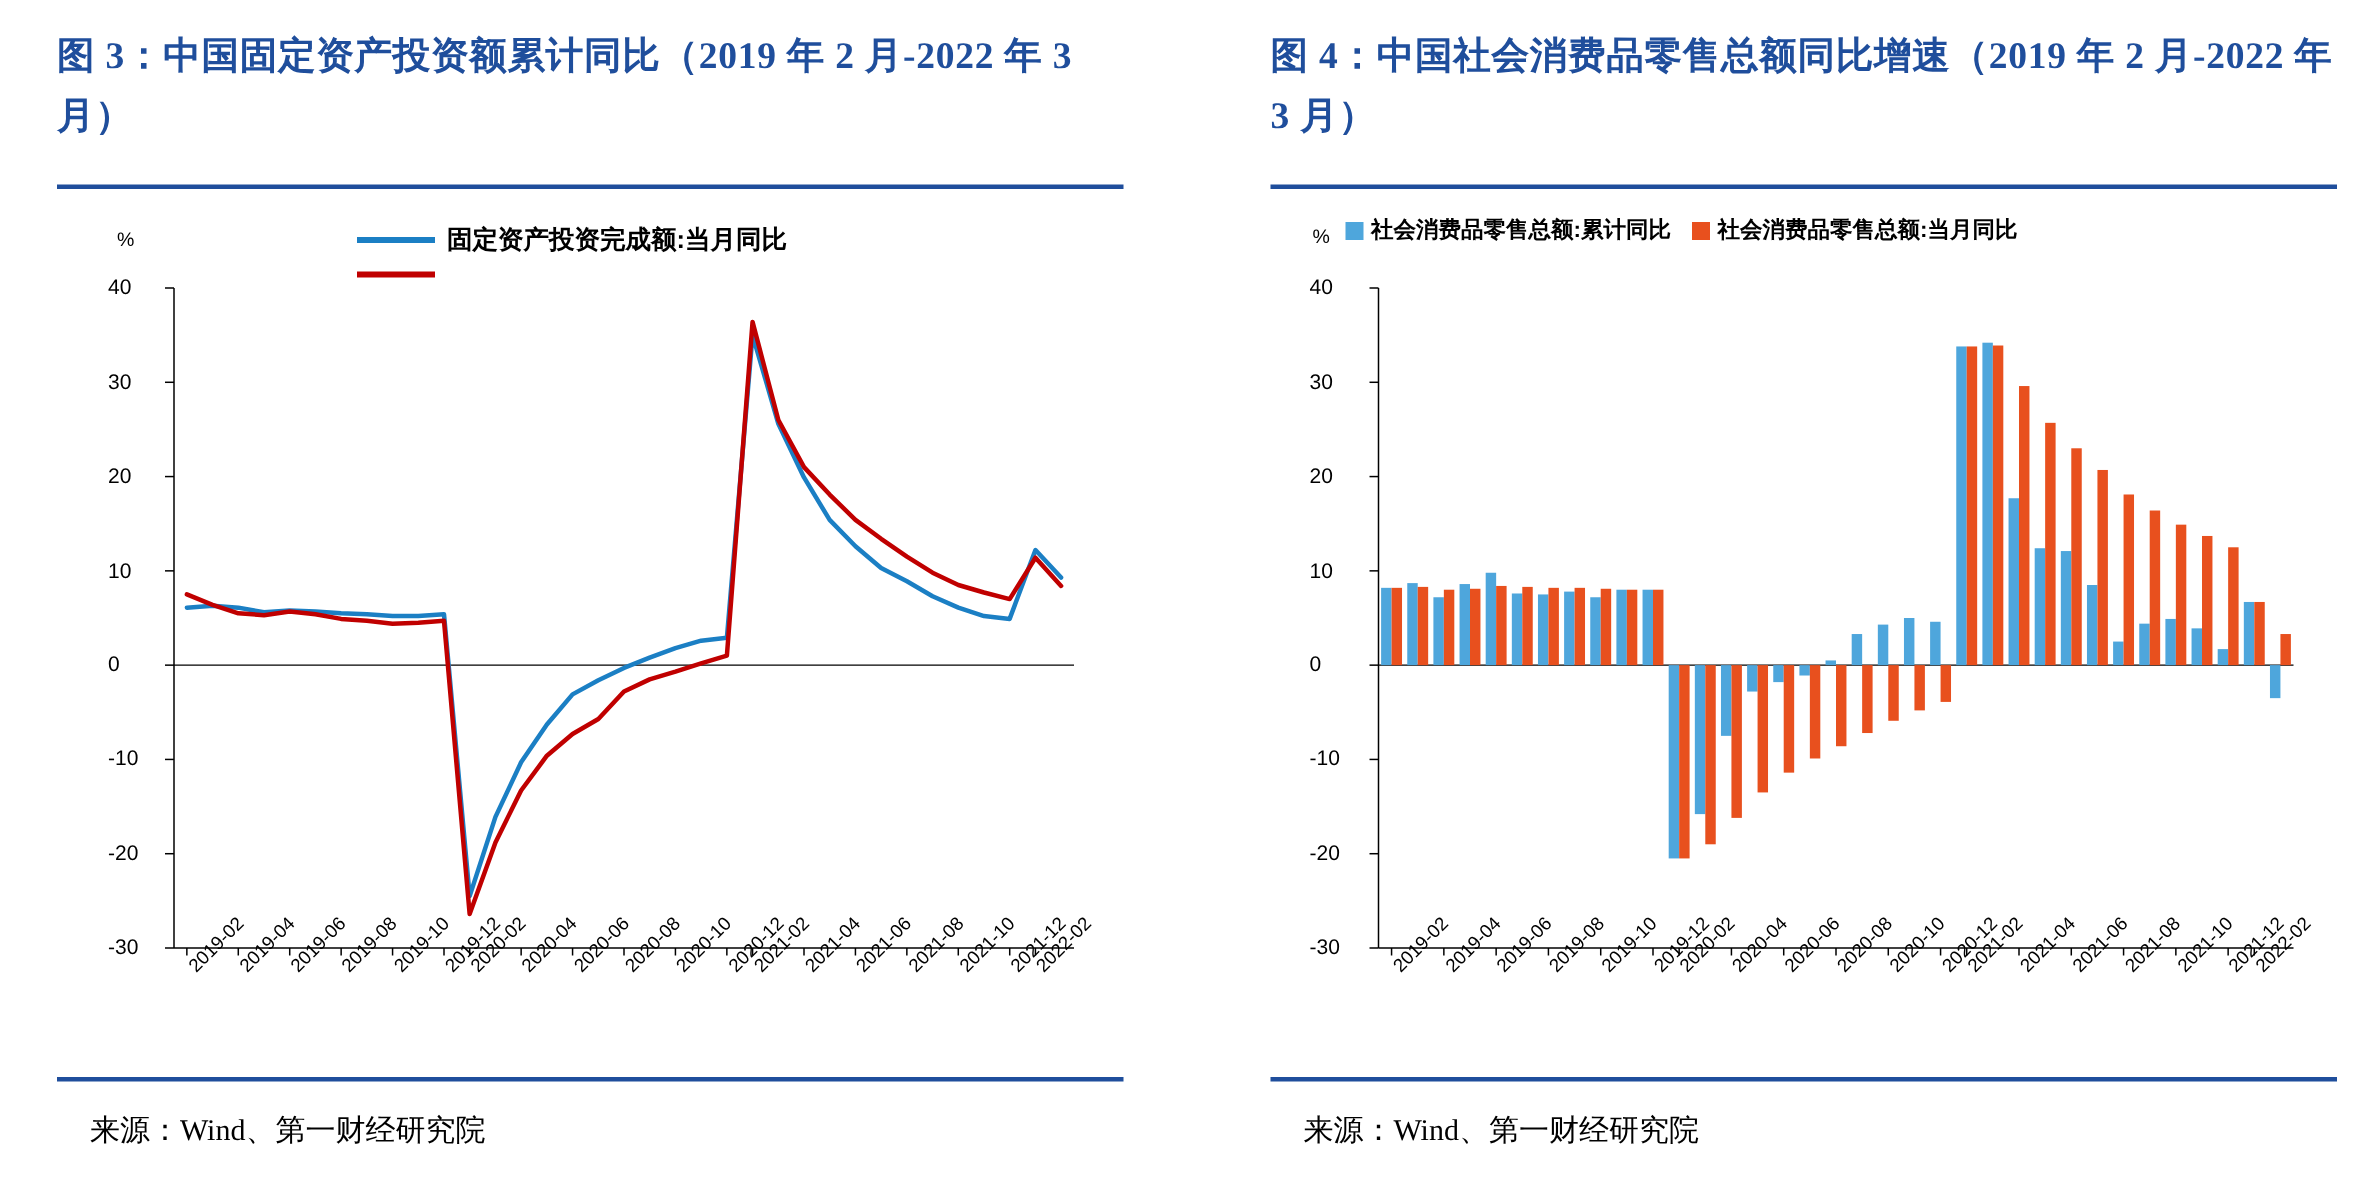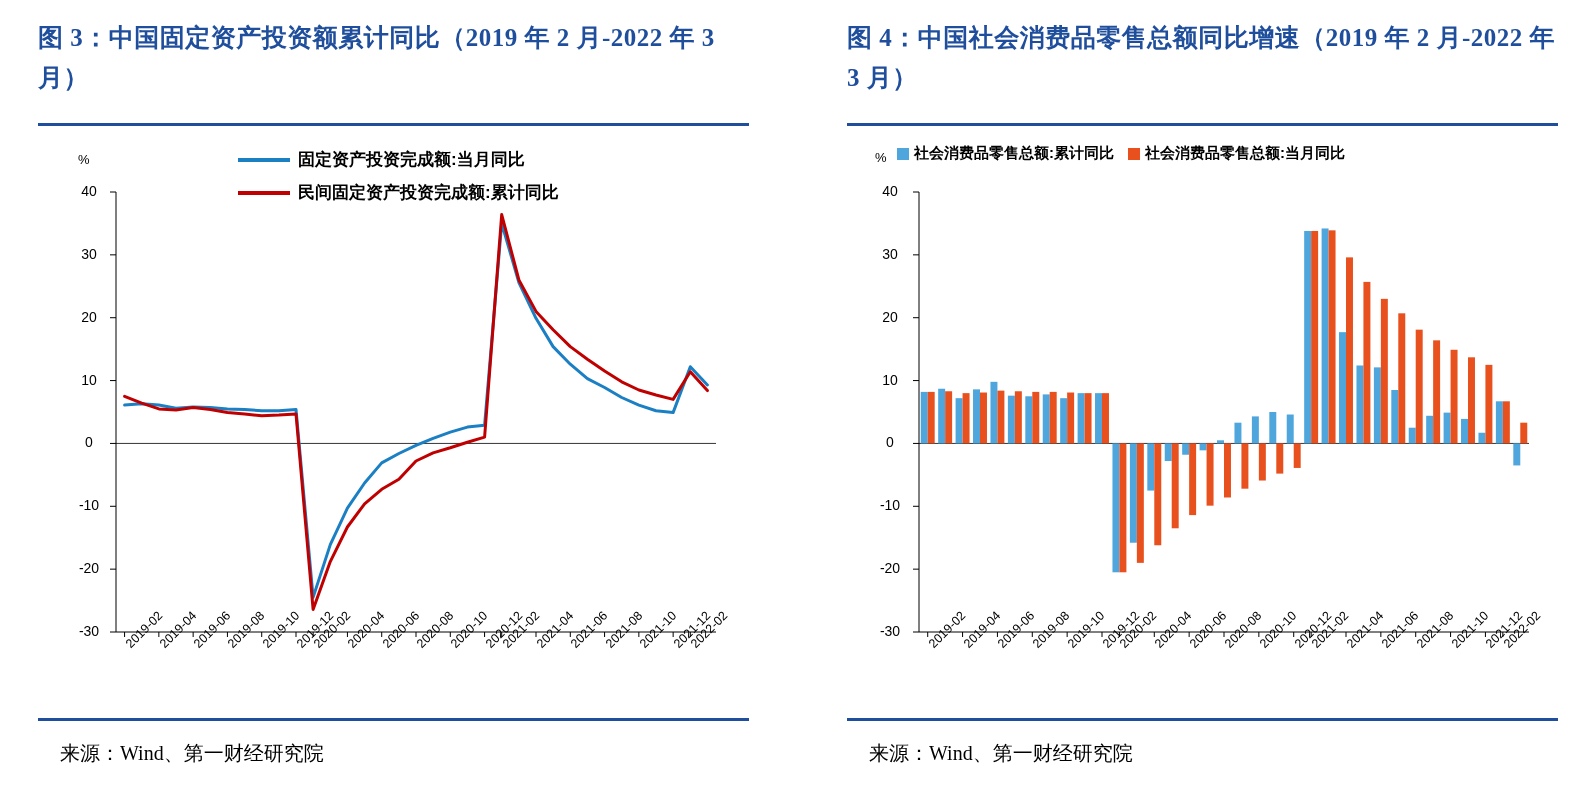--- a/index.html
+++ b/index.html
@@ -25,21 +25,21 @@
   .legend-swatch-line{width:52px;height:4px;margin-right:8px;}
   .legend-label{font-size:17px;font-weight:bold;color:#000;font-family:"Liberation Sans",sans-serif;}
 
   .legend-bars{position:absolute;left:50px;top:14px;display:flex;align-items:center;gap:14px;}
   .legend-sq{width:12px;height:12px;display:inline-block;margin-right:5px;}
   .legend-item{display:flex;align-items:center;}
   .legend-label-sm{font-size:15px;font-weight:bold;color:#000;font-family:"Liberation Sans",sans-serif;}
 
   .unit{position:absolute;font-size:13px;color:#000;font-family:"Liberation Sans",sans-serif;}
 
-  .axis-y-label{position:absolute;font-size:14px;color:#000;text-align:center;width:34px;font-family:"Liberation Sans",sans-serif;}
+  .axis-y-label{position:absolute;font-size:14px;color:#000;text-align:left;width:34px;font-family:"Liberation Sans",sans-serif;}
   .xtick{position:absolute;font-size:12.5px;color:#000;white-space:nowrap;transform-origin:left top;transform:rotate(-45deg);font-family:"Liberation Sans",sans-serif;}
   svg{position:absolute;left:0;top:0;overflow:visible;}
 </style>
 </head>
 <body>
 
 <div class="page">
 
   <div class="panel panel-left">
     <div class="title">图 3：中国固定资产投资额累计同比（2019 年 2 月-2022 年 3 月）</div>
@@ -50,21 +50,20 @@
     <div class="plot">
       <div class="unit" style="left:40px;top:22px;">%</div>
 
       <div class="legend-lines">
         <div class="legend-row">
           <span class="legend-swatch-line" style="background:#1B7FC4"></span>
           <span class="legend-label">固定资产投资完成额:当月同比</span>
         </div>
         <div class="legend-row">
           <span class="legend-swatch-line" style="background:#C00000"></span>
-          <span class="legend-label">民间固定资产投资完成额:累计同比</span>
         </div>
       </div>
 
       <svg id="svg-left" width="711" height="580">
           <line x1="72" y1="502" x2="78" y2="502" stroke="#000" stroke-width="1"></line>
           <line x1="72" y1="439.14285714285717" x2="78" y2="439.14285714285717" stroke="#000" stroke-width="1"></line>
           <line x1="72" y1="376.2857142857143" x2="78" y2="376.2857142857143" stroke="#000" stroke-width="1"></line>
           <line x1="72" y1="313.42857142857144" x2="78" y2="313.42857142857144" stroke="#000" stroke-width="1"></line>
           <line x1="72" y1="250.57142857142858" x2="78" y2="250.57142857142858" stroke="#000" stroke-width="1"></line>
           <line x1="72" y1="187.71428571428572" x2="78" y2="187.71428571428572" stroke="#000" stroke-width="1"></line>

